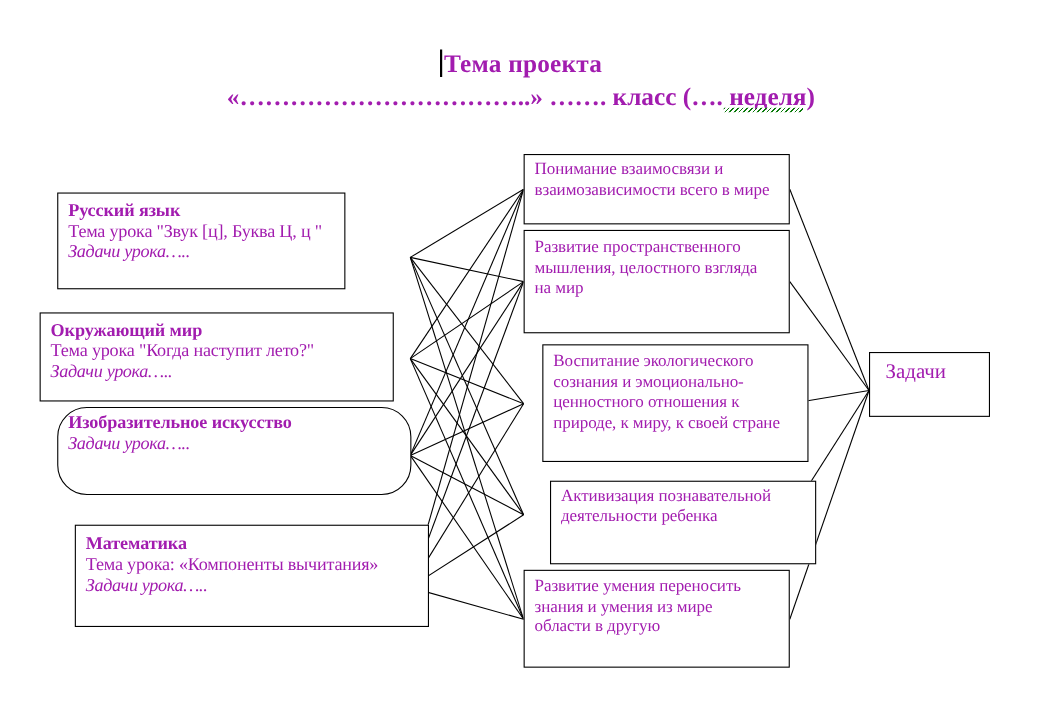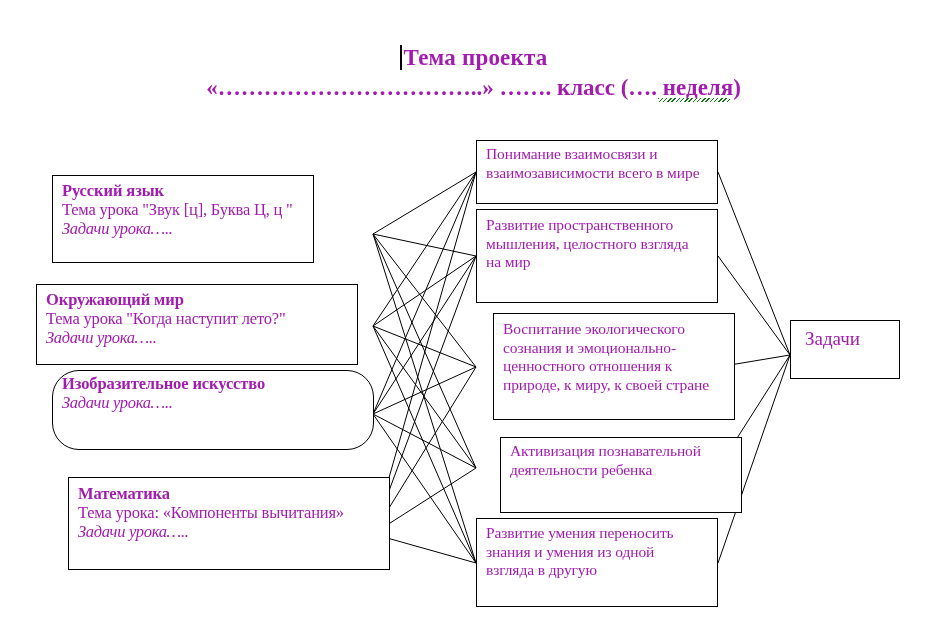--- a/index.html
+++ b/index.html
@@ -198,21 +198,21 @@
   </div>
 
   <div class="node" style="left:500px; top:437px; width:242px; height:76px;">
     <div class="node-inner" style="padding-top:4px;">
       <div class="goal-text" style="max-width:200px;">Активизация познавательной деятельности ребенка</div>
     </div>
   </div>
 
   <div class="node" style="left:476px; top:518px; width:242px; height:89px;">
     <div class="node-inner" style="padding-top:5px;">
-      <div class="goal-text" style="max-width:208px;">Развитие умения переносить знания и умения из одной взгляда в другую</div>
+      <div class="goal-text" style="max-width:208px;">Развитие умения переносить знания и умения из мире области в другую</div>
     </div>
   </div>
 
   <div class="node" style="left:790px; top:320px; width:110px; height:59px;">
     <div class="child-text">Задачи</div>
   </div>
 
 </div>
 
 </body></html>

